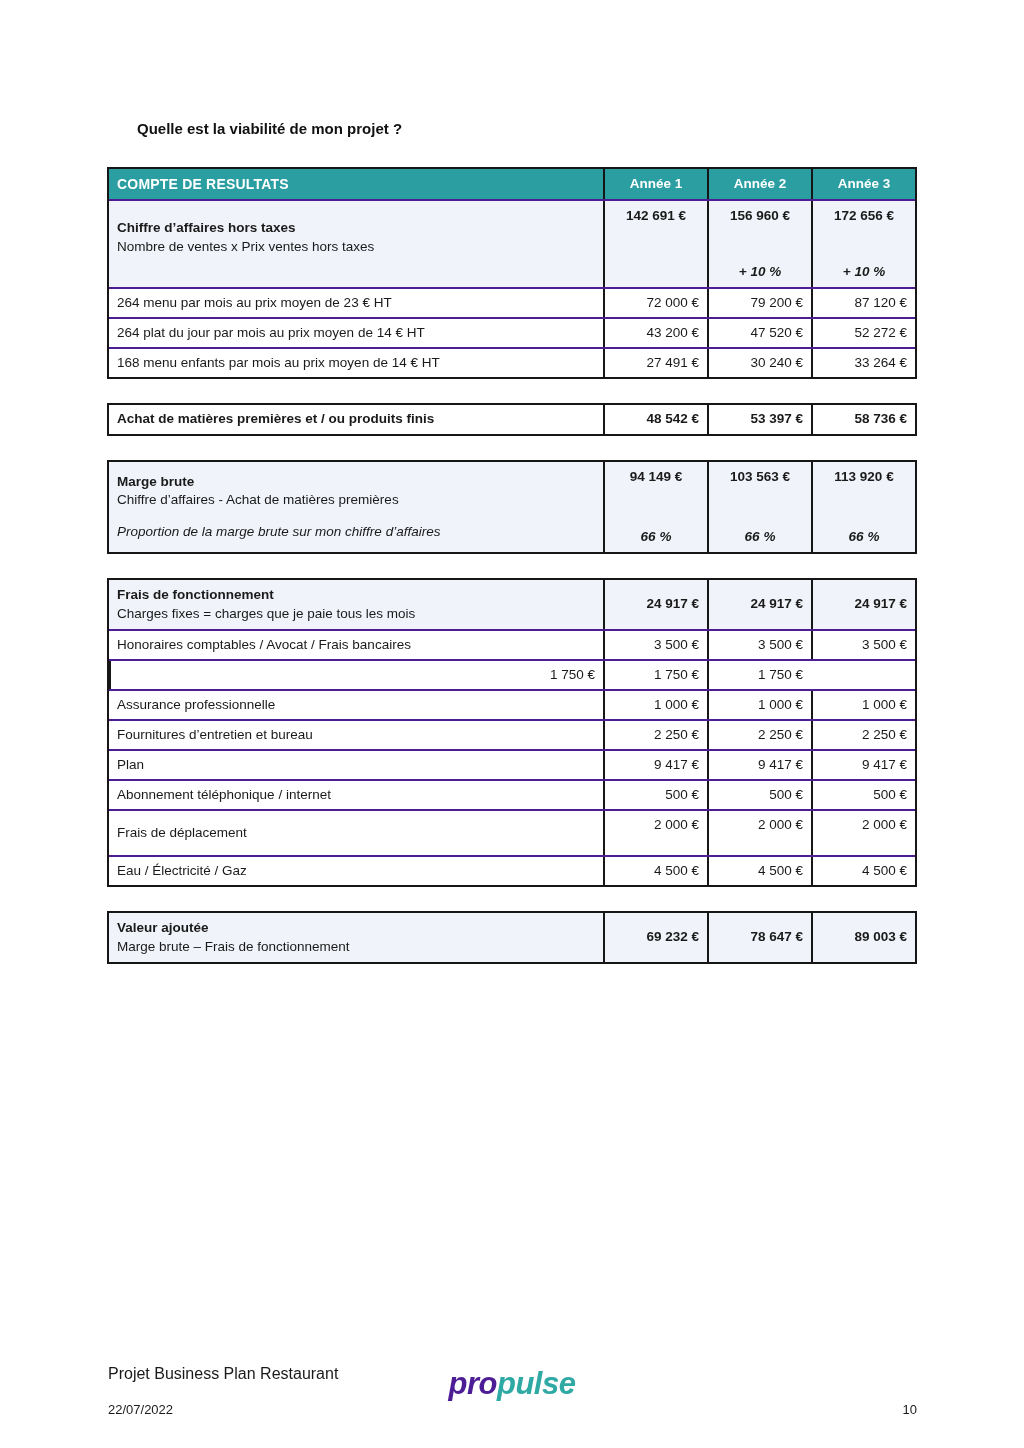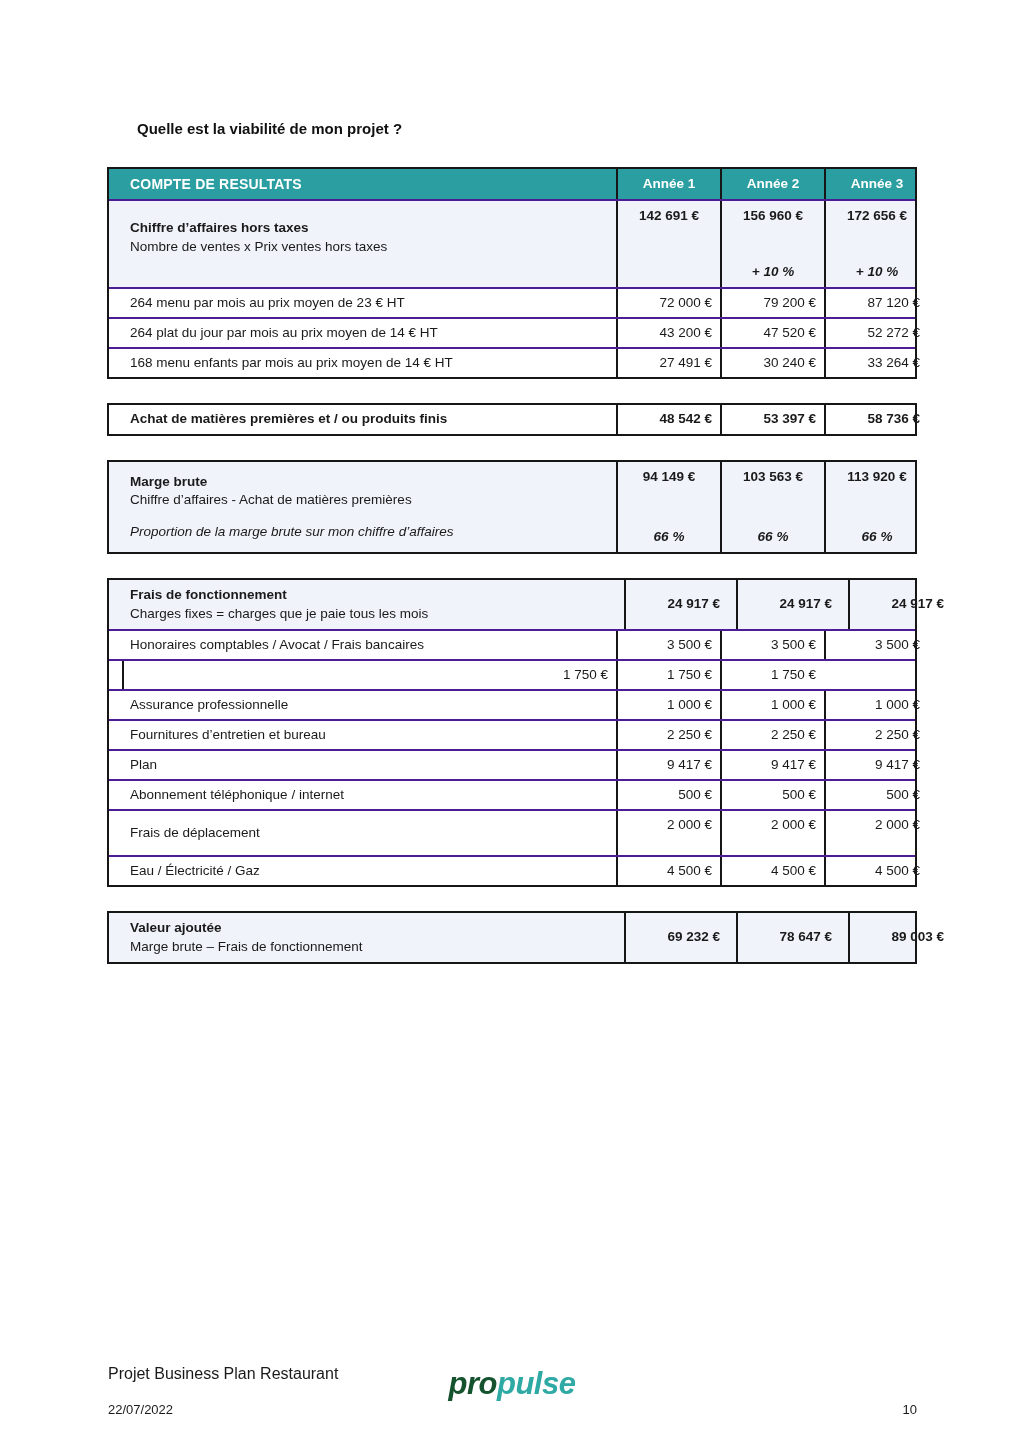--- a/index.html
+++ b/index.html
@@ -17,21 +17,20 @@
     position:absolute; left:137px; top:120px;
     font-size:15px; font-weight:700; color:#111;
   }
   .tablewrap { position:absolute; left:107px; top:167px; width:810px; }
   .block { width:810px; border:2px solid #161616; background:#fff; }
   .block + .block { margin-top:24px; }
   .trow {
     display:grid;
     grid-template-columns:494px 104px 104px 104px;
     align-items:stretch;
-    padding-left:13px;
   }
   .trow + .trow { border-top:2px solid #4c1d95; }
   .cell { font-size:13.5px; line-height:1.35; }
   .cell.label { padding:4px 10px 4px 8px; display:flex; flex-direction:column; justify-content:center; }
   .cell.val {
     border-left:2px solid #161616;
     display:flex; align-items:center; justify-content:flex-end;
     padding:3px 8px; text-align:right; white-space:nowrap;
   }
   
@@ -42,36 +41,36 @@
   
   .section { background:#F0F3FA; }
   .section .cell.val.split {
     flex-direction:column; justify-content:space-between;
     padding:6px 8px;
   }
   .row-plain { min-height:30px; }
   .row-achat { min-height:29px; }
   .sec-tall { min-height:88px; }
   .sec-mid  { min-height:90px; }
-  .sec-two  { min-height:49px;gap:8px; }
+  .sec-two  { min-height:49px; }
   .row-tall { min-height:46px; }
   .row-tall .cell.val { align-items:flex-start; padding-top:5px; }
   .b { font-weight:700; }
   .i { font-style:italic; }
   .spacer { min-height:13px; }
   
   .footer-project { position:absolute; left:108px; top:1365px; font-size:16px; }
   .footer-date    { position:absolute; left:108px; top:1402px; font-size:13px; }
   .footer-page    { position:absolute; right:107px; top:1402px; font-size:13px; }
   .footer-logo {
     position:absolute; left:0; right:0; top:1366px;
     text-align:center; font-size:31px; font-weight:700; font-style:italic;
     letter-spacing:-0.5px;
   }
-  .logo-pro   { color:#14532d; }
+  .logo-pro   { color:#4c1d95; }
   .logo-pulse { color:#2FA9A4; }
 </style>
 </head>
 <body>
 
 <div class="page">
 
   <div class="heading">Quelle est la viabilité de mon projet ?</div>
 
   <div class="tablewrap">

